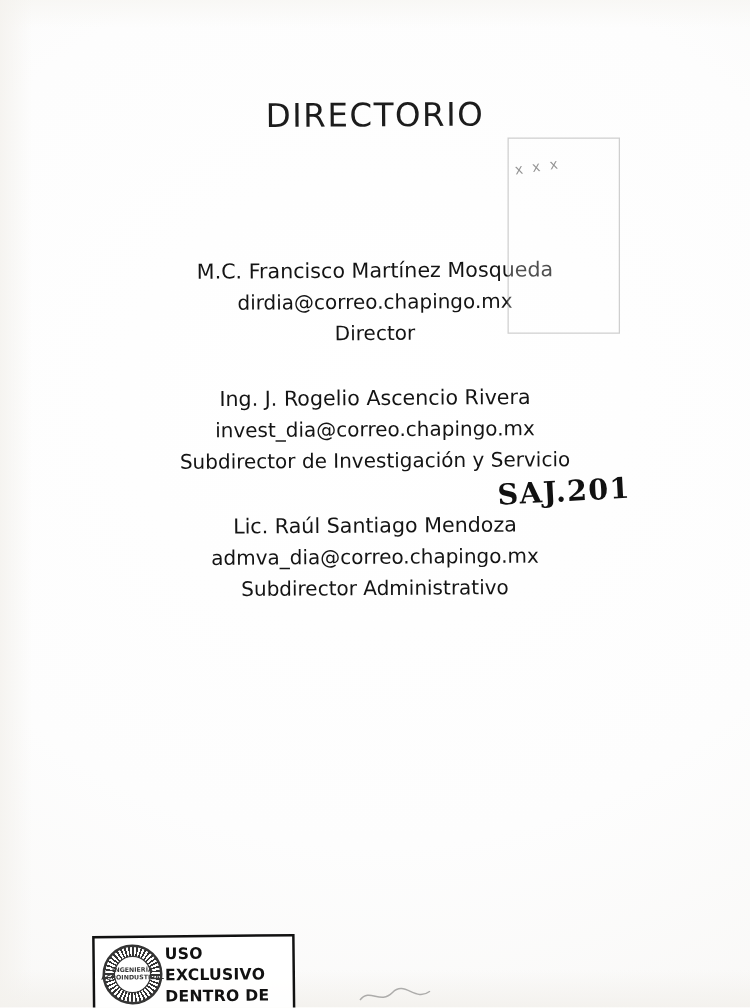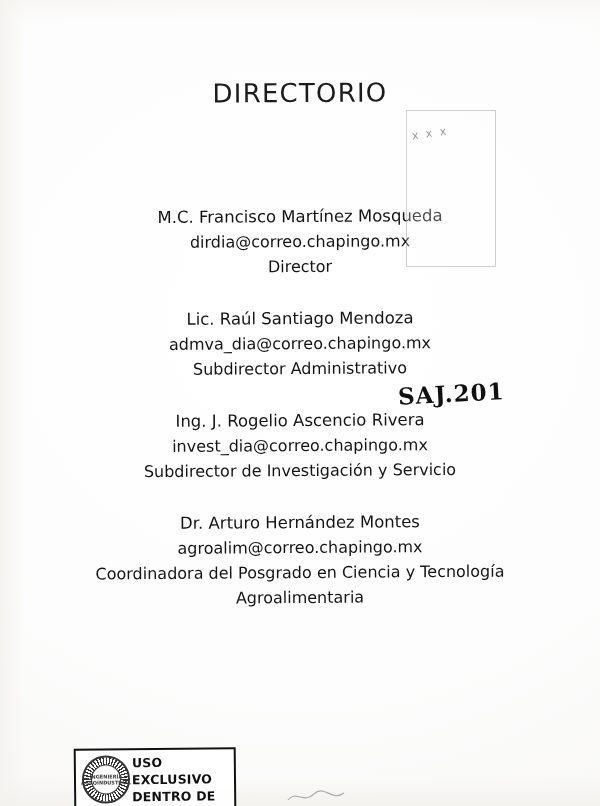--- a/index.html
+++ b/index.html
@@ -211,39 +211,33 @@
 
     <div class="entry">
       <div class="nm">M.C. Francisco Martínez Mosqueda</div>
       <div class="em">dirdia@correo.chapingo.mx</div>
       <div class="rl">Director</div>
       <div class="rl2"></div>
     </div>
 
 
     <div class="entry">
+      <div class="nm">Ing. J. Rogelio Ascencio Rivera</div>
+      <div class="em">invest_dia@correo.chapingo.mx</div>
+      <div class="rl">Subdirector de Investigación y Servicio</div>
+      <div class="rl2"></div>
+    </div>
+
+    <div class="entry">
       <div class="nm">Lic. Raúl Santiago Mendoza</div>
       <div class="em">admva_dia@correo.chapingo.mx</div>
       <div class="rl">Subdirector Administrativo</div>
       <div class="rl2"></div>
     </div>
 
-    <div class="entry">
-      <div class="nm">Ing. J. Rogelio Ascencio Rivera</div>
-      <div class="em">invest_dia@correo.chapingo.mx</div>
-      <div class="rl">Subdirector de Investigación y Servicio</div>
-      <div class="rl2"></div>
-    </div>
-
-    <div class="entry">
-      <div class="nm">Dr. Arturo Hernández Montes</div>
-      <div class="em">agroalim@correo.chapingo.mx</div>
-      <div class="rl">Coordinadora del Posgrado en Ciencia y Tecnología</div>
-      <div class="rl2">Agroalimentaria</div>
-    </div>
 
   </div>
 
   <div class="scan-box">
     <div class="marks">x x x</div>
   </div>
 
   <div class="hand-stamp">SAJ.201</div>
 
   <div class="lib-stamp">

